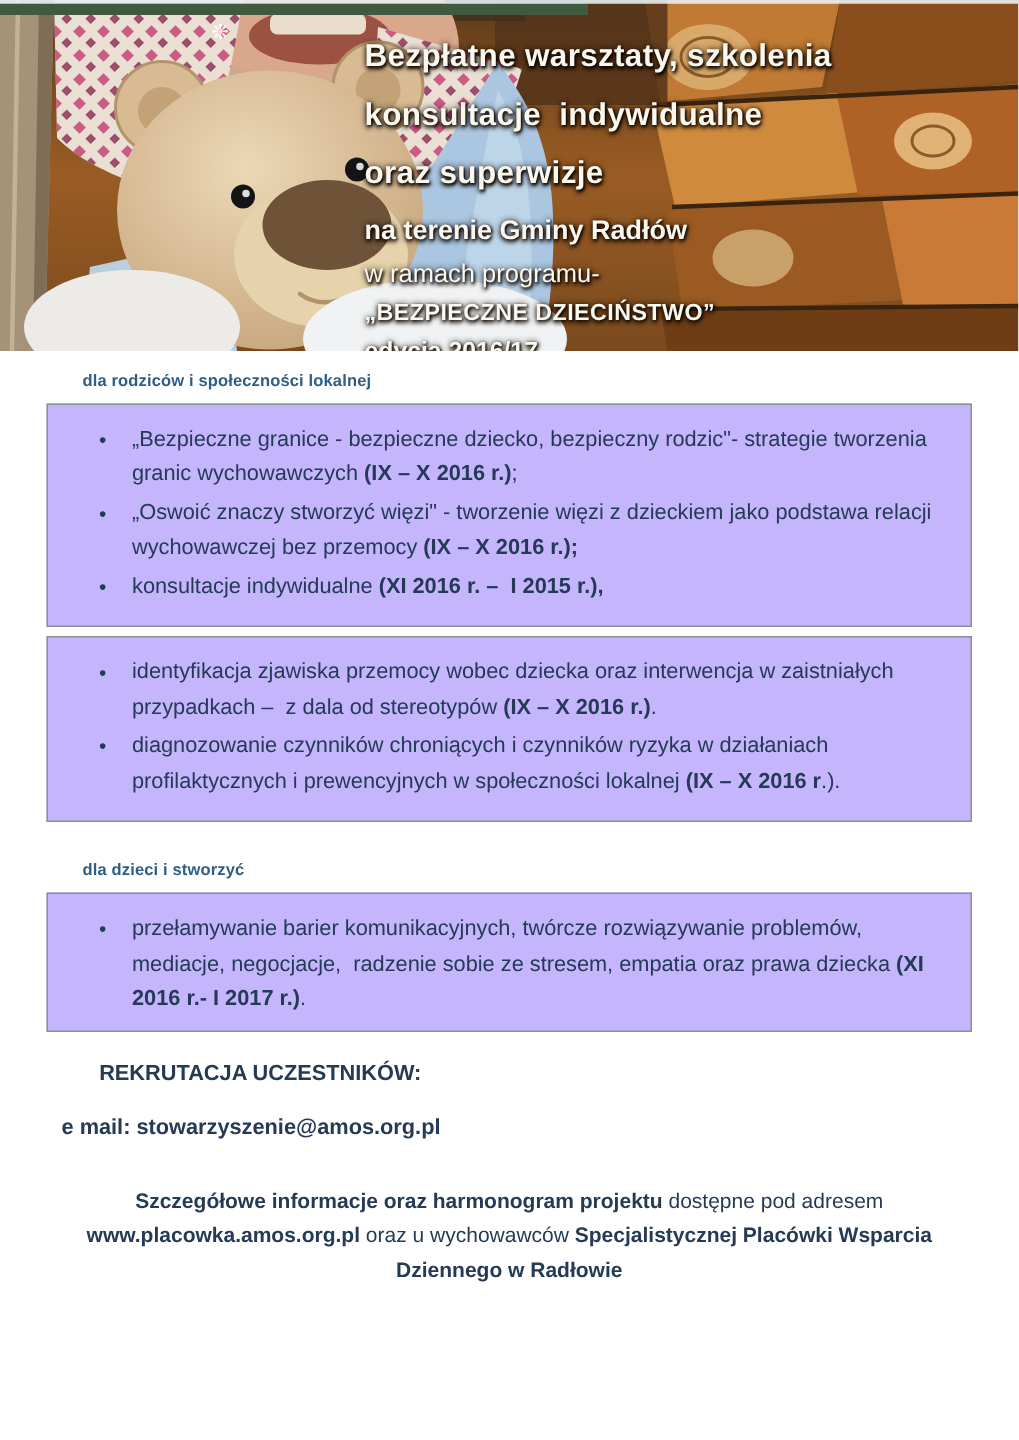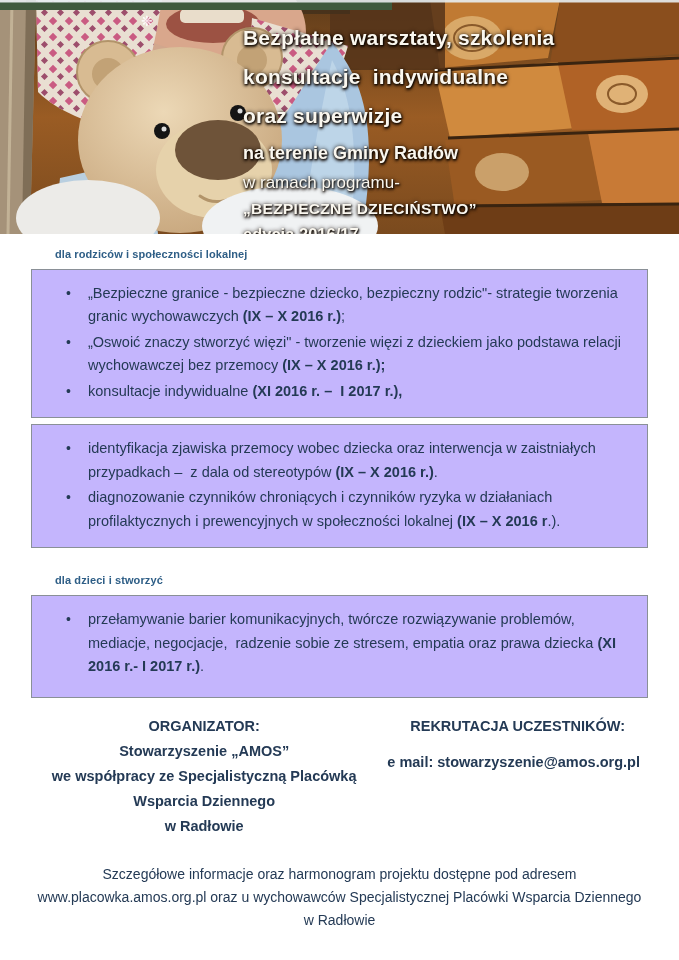--- a/index.html
+++ b/index.html
@@ -37,21 +37,21 @@
     content:"•";position:absolute;left:-22px;top:0;color:#243a55;font-size:14px;
   }
   .sec-box strong{font-weight:700;}
   
   .org-row{display:flex;margin-top:16px;}
   .org-left{width:352px;text-align:center;font-size:14.5px;font-weight:700;line-height:1.72;}
   .org-right{width:265px;margin-left:10px;font-size:14.5px;font-weight:700;line-height:1.7;}
   .org-right .col-title{text-align:center;margin-bottom:12px;}
   
   .info{margin-top:24px;text-align:center;font-size:14px;line-height:1.65;color:#243a55;}
-  .info strong{font-weight:400;}
+  .info strong{font-weight:700;}
 </style>
 </head>
 <body>
 
 <div class="poster">
 
   <div class="photo">
     <svg viewBox="0 0 679 234" preserveAspectRatio="none" aria-hidden="true">
       <defs>
         <linearGradient id="woodg" x1="0" y1="0" x2="0" y2="1">
@@ -151,51 +151,44 @@
   </div>
 
   <div class="content">
 
     <div>
       <div class="sec-heading">dla rodziców i społeczności lokalnej</div>
       <div class="sec-box">
         <ul>
             <li><span>„Bezpieczne granice - bezpieczne dziecko, bezpieczny rodzic"- strategie tworzenia granic wychowawczych </span><strong>(IX – X 2016 r.)</strong><span>;</span></li>
             <li><span>„Oswoić znaczy stworzyć więzi" - tworzenie więzi z dzieckiem jako podstawa relacji wychowawczej bez przemocy </span><strong>(IX – X 2016 r.);</strong></li>
-            <li><span>konsultacje indywidualne </span><strong>(XI 2016 r. –  I 2017 r.),</strong></li>
+            <li><span>konsultacje indywidualne </span><strong>(XI 2016 r. –  I 2015 r.),</strong></li>
           </ul>
       </div>
     </div>
 
     <div>
       <div class="sec-box">
         <ul>
             <li><span>identyfikacja zjawiska przemocy wobec dziecka oraz interwencja w zaistniałych przypadkach –  z dala od stereotypów </span><strong>(IX – X 2016 r.)</strong><span>.</span></li>
             <li><span>diagnozowanie czynników chroniących i czynników ryzyka w działaniach profilaktycznych i prewencyjnych w społeczności lokalnej </span><strong>(IX – X 2016 r</strong><span>.).</span></li>
           </ul>
       </div>
     </div>
 
     <div>
       <div class="sec-heading" style="margin-top:26px;">dla dzieci i stworzyć</div>
-      <div class="sec-box" style="padding-bottom:16px;">
+      <div class="sec-box" style="padding-bottom:6px;">
         <ul>
             <li><span>przełamywanie barier komunikacyjnych, twórcze rozwiązywanie problemów, mediacje, negocjacje,  radzenie sobie ze stresem, empatia oraz prawa dziecka </span><strong>(XI 2016 r.- I 2017 r.)</strong><span>.</span></li>
           </ul>
       </div>
     </div>
 
     <div class="org-row">
-      <div class="org-left">
-          <div>ORGANIZATOR:</div>
-          <div>Stowarzyszenie „AMOS”</div>
-          <div>we współpracy ze Specjalistyczną Placówką</div>
-          <div>Wsparcia Dziennego</div>
-          <div>w Radłowie</div>
-        </div>
       <div class="org-right">
         <div class="col-title">REKRUTACJA UCZESTNIKÓW:</div>
         <div>e mail: stowarzyszenie@amos.org.pl</div>
       </div>
     </div>
 
     <div class="info"><strong>Szczegółowe informacje oraz harmonogram projektu</strong><span> dostępne pod adresem </span><strong>www.placowka.amos.org.pl</strong><span> oraz u wychowawców </span><strong>Specjalistycznej Placówki Wsparcia Dziennego w Radłowie</strong></div>
 
   </div>
 </div>

